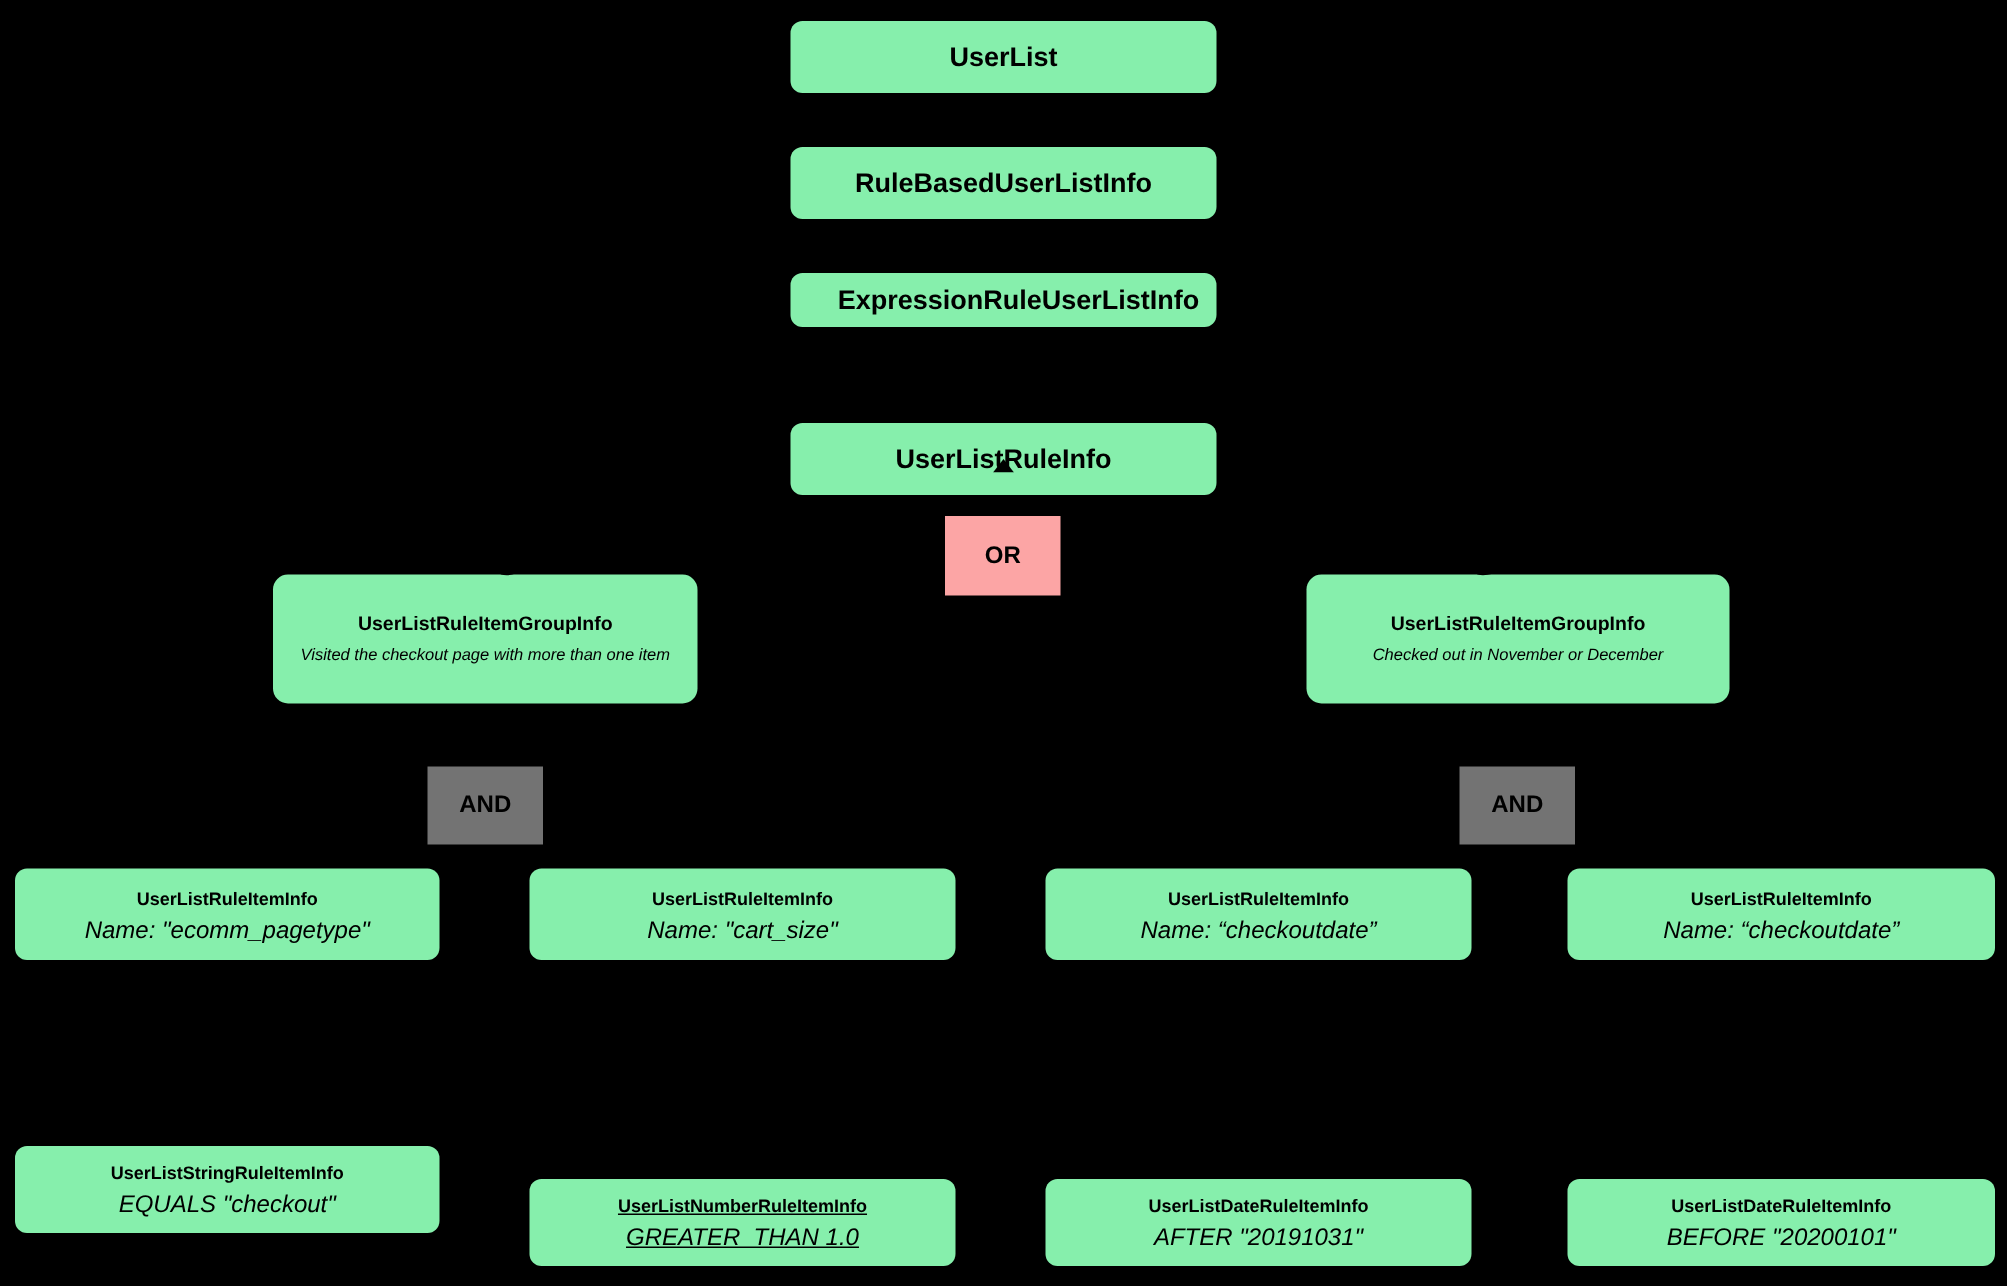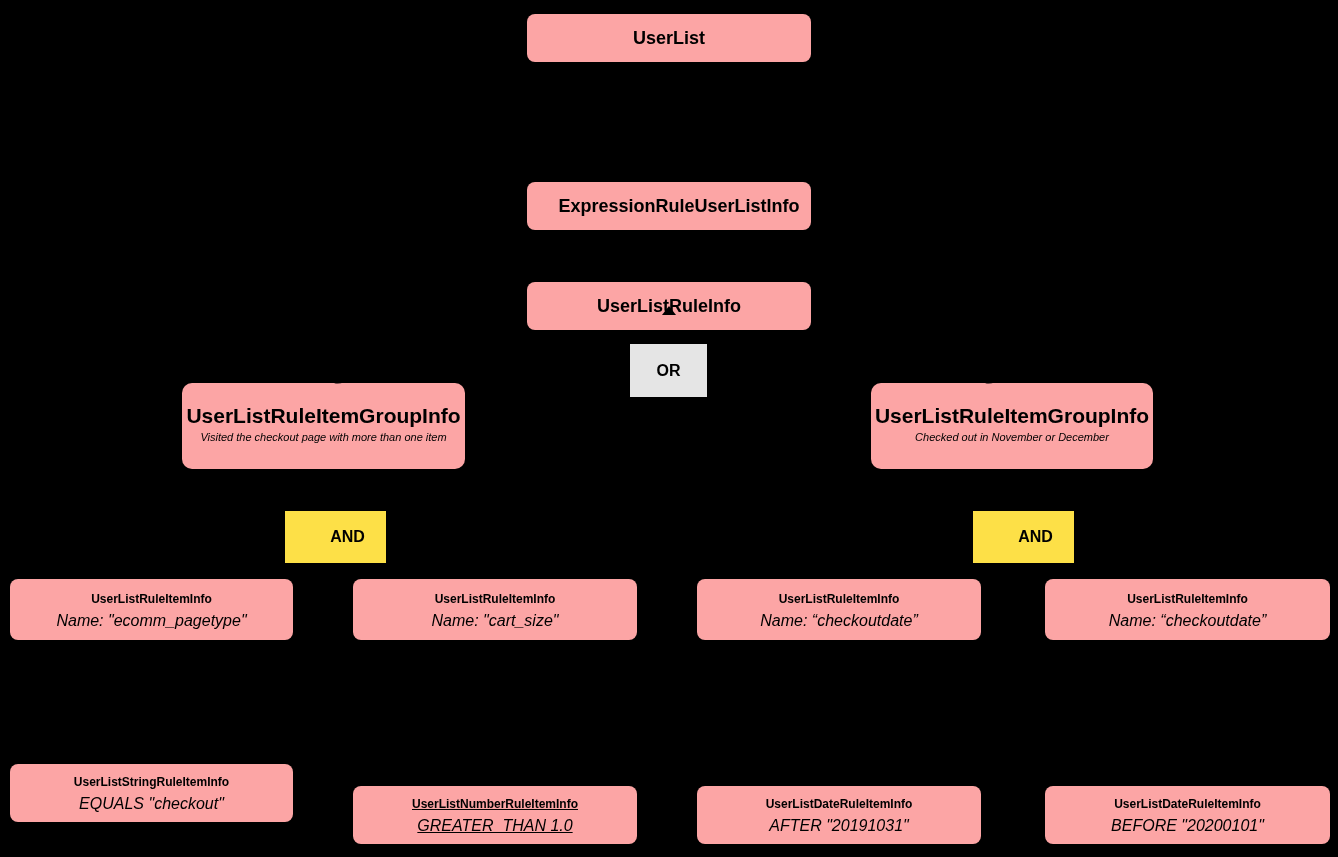--- a/index.html
+++ b/index.html
@@ -11,21 +11,21 @@
     position: relative;
     width: 1338px;
     height: 857px;
     background: #000000;
     font-family: "Liberation Sans", sans-serif;
     color: #000000;
     overflow: hidden;
   }
   .node {
     position: absolute;
-    background: #fca5a5;
+    background: #86efac;
     border-radius: 8px;
     display: flex;
     flex-direction: column;
     align-items: center;
     justify-content: center;
     text-align: right;
     box-sizing: border-box;
     padding: 2px 8px;
   }
   .node .title {
@@ -41,55 +41,58 @@
     white-space: nowrap;
   }
   .chain-node .title {
     font-size: 18px;
     line-height: 22px;
   }
   .group-node {
     border-radius: 10px;
   }
   .group-node .title {
-    font-size: 21px;
+    font-size: 13px;
     line-height: 22px;
   }
   .group-node .subtitle {
     font-size: 11px;
     line-height: 21px;
     white-space: normal;
   }
   .op-node {
     position: absolute;
     display: flex;
     align-items: center;
     justify-content: center;
     font-weight: bold;
     font-size: 16px;
     border-radius: 0;
   }
-  .op-or  { background: #e5e5e5; }
-  .op-and { background: #fde047; padding-left: 24px; }
+  .op-or  { background: #fca5a5; }
+  .op-and { background: #737373; }
   .arrow-frag {
     position: absolute;
     z-index: 5;
   }
 </style>
 </head>
 <body>
 
 <div id="canvas">
 
   <div class="node chain-node" style="left:527px; top:14px;  width:284px; height:48px;">
     <span class="title">UserList</span>
   </div>
 
+  <div class="node chain-node" style="left:527px; top:98px;  width:284px; height:48px;">
+    <span class="title">RuleBasedUserListInfo</span>
+  </div>
 
-  <div class="node chain-node" style="left:527px; top:182px; width:284px; height:48px;padding-left:28px;">
+  <div class="node chain-node" style="left:527px; top:182px; width:284px; height:36px;padding-left:28px;">
     <span class="title">ExpressionRuleUserListInfo</span>
   </div>
 
   <div class="node chain-node" style="left:527px; top:282px; width:284px; height:48px;">
     <span class="title">UserListRuleInfo</span>
   </div>
 
   <div class="op-node op-or" style="left:630px; top:344px; width:77px; height:53px;">
     <span>OR</span>
   </div>

